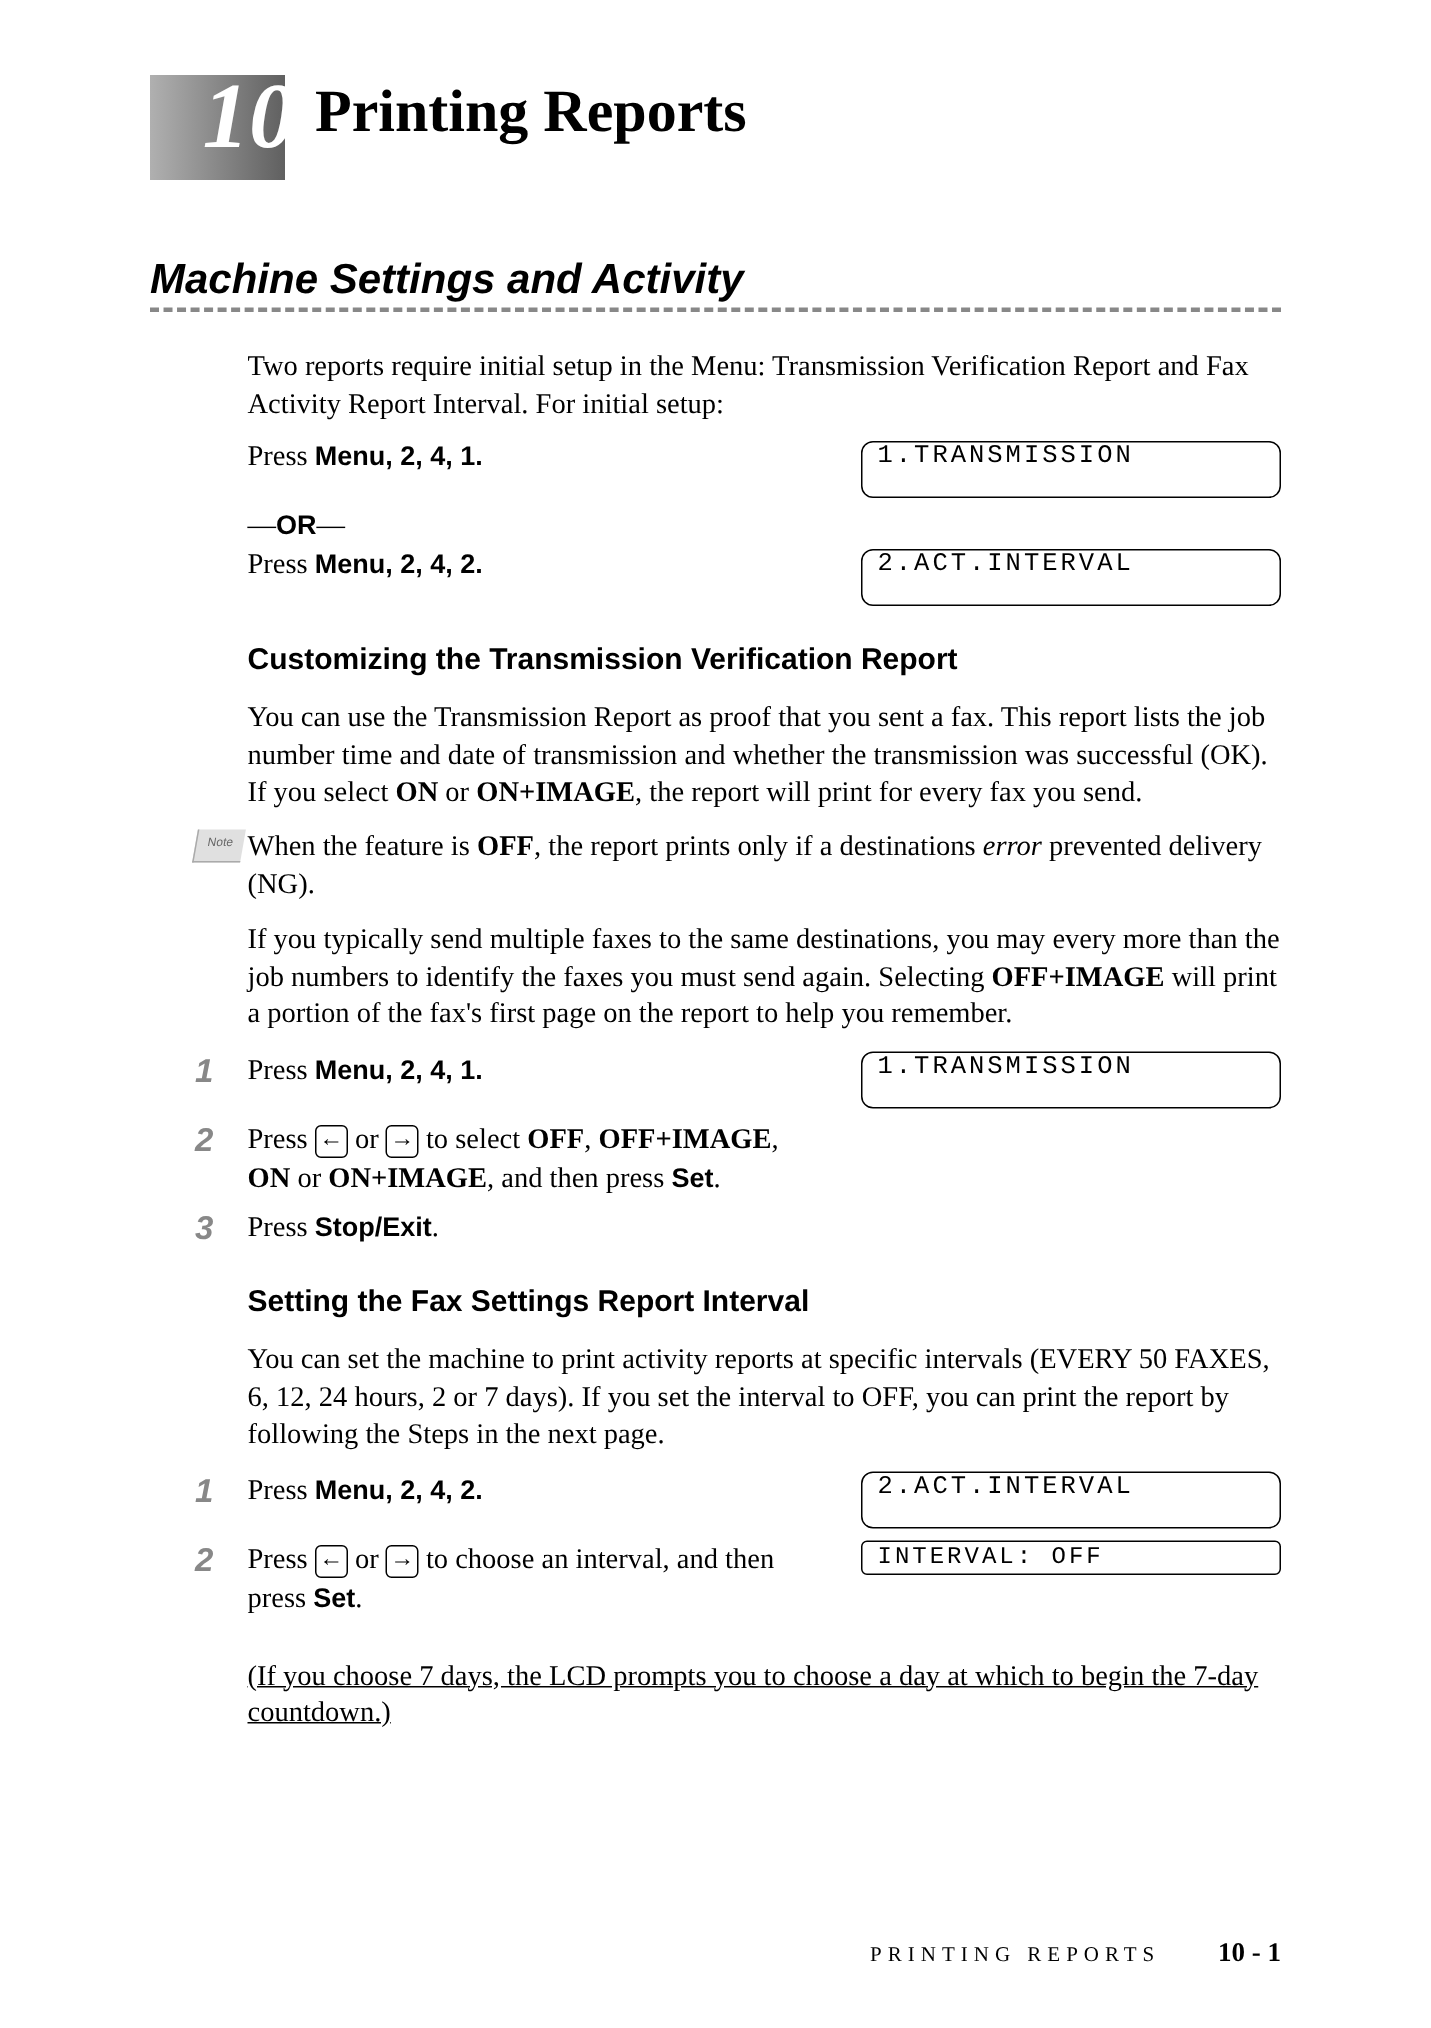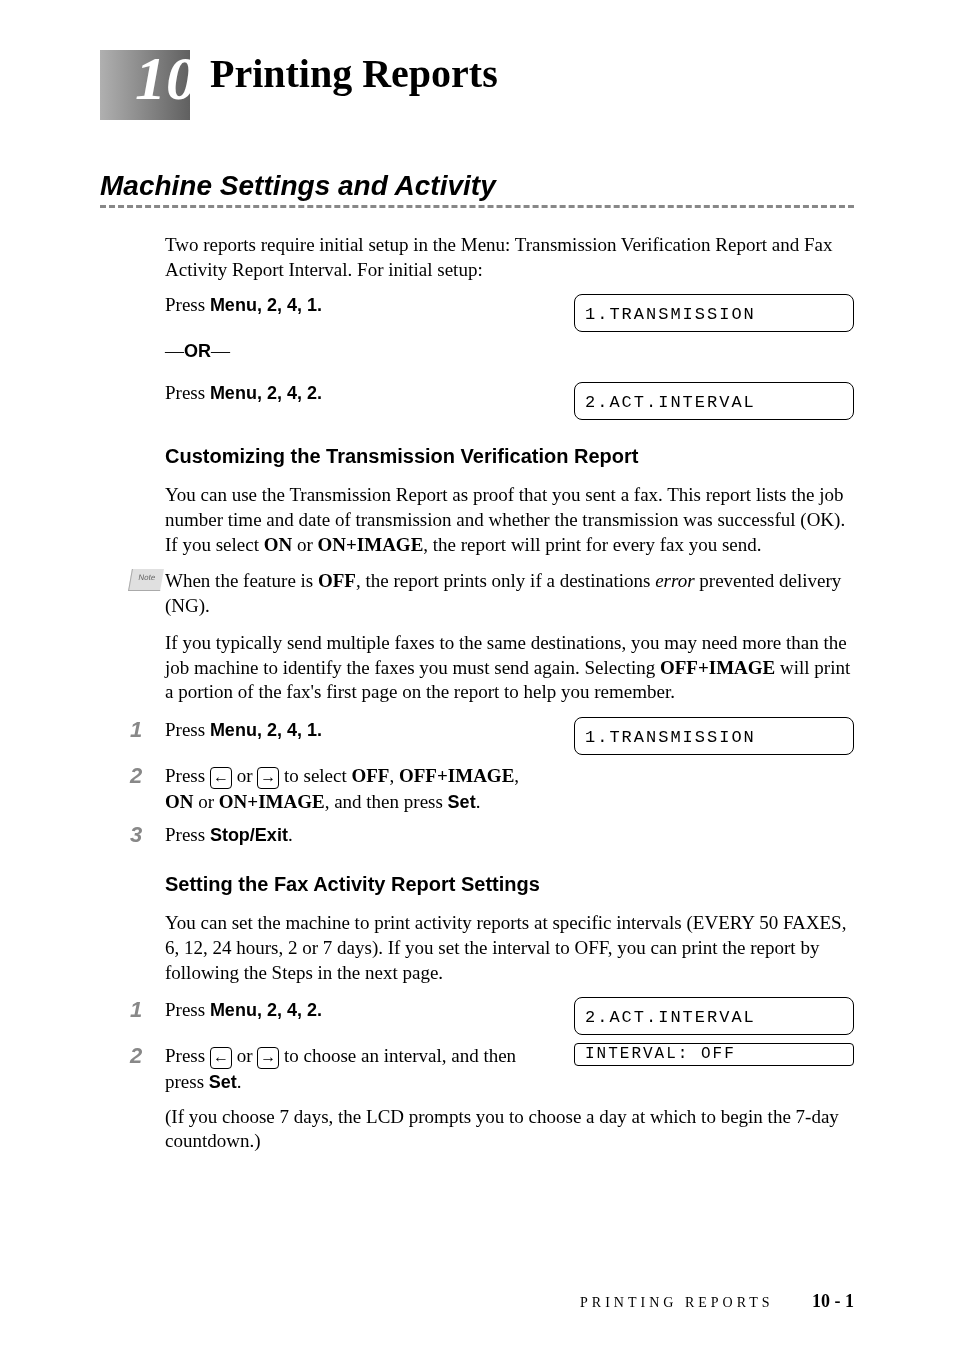--- a/index.html
+++ b/index.html
@@ -67,42 +67,42 @@
       display: flex;
       align-items: flex-start;
       justify-content: space-between;
     }
     .press-text {
       flex: 1;
     }
     .lcd-box {
       border: 1.5px solid #000;
       border-radius: 8px;
-      padding: 10px 10px;
+      padding: 0 10px;
       font-family: 'Courier New', monospace;
       font-size: 17px;
       letter-spacing: 2px;
       width: 280px;
       height: 38px;
       margin-left: auto;
     }
     .lcd-box-double {
       border: 1.5px solid #000;
       border-radius: 4px;
       padding: 0 10px;
       font-family: 'Courier New', monospace;
       font-size: 16px;
       letter-spacing: 2px;
       width: 280px;
       line-height: 1.3;
     }
     .or-text {
       margin-left: 65px;
       font-size: 19px;
-      margin-bottom: 20px;
+      margin-bottom: 4px;
     }
     .subsection {
       font-family: Arial, sans-serif;
       font-size: 20px;
       font-weight: bold;
       margin-left: 65px;
       margin-top: 25px;
       margin-bottom: 15px;
     }
     .note-icon {
@@ -229,21 +229,21 @@
 </div>
 
 <div class="note-container">
   <div class="note-icon">Note</div>
   <div class="body-text">
     <span>When the feature is </span><span class="bold-option">OFF</span><span>, the report prints only if a destinations </span><em>error</em><span> prevented delivery (NG).</span>
   </div>
 </div>
 
 <div class="body-text">
-  <span>If you typically send multiple faxes to the same destinations, you may need more than the job machine to identify the faxes you must send again. Selecting </span><span class="bold-option">OFF+IMAGE</span><span> will print a portion of the fax's first page on the report to help you remember.</span>
+  <span>If you typically send multiple faxes to the same destinations, you may every more than the job numbers to identify the faxes you must send again. Selecting </span><span class="bold-option">OFF+IMAGE</span><span> will print a portion of the fax's first page on the report to help you remember.</span>
 </div>
 
 <div class="step-line">
   <div class="step-number">1</div>
   <div class="step-content">
     <div class="step-text">
       <span>Press </span><b>Menu</b><b>, 2, 4, 1.</b>
     </div>
     <div class="lcd-box">1.TRANSMISSION</div>
   </div>
@@ -256,21 +256,21 @@
   </div>
 </div>
 
 <div class="step-line">
   <div class="step-number">3</div>
   <div class="step-text">
     <span>Press </span><b>Stop/Exit</b><span>.</span>
   </div>
 </div>
 
-<div class="subsection">Setting the Fax Activity Report Settings</div>
+<div class="subsection">Setting the Fax Settings Report Interval</div>
 
 <div class="body-text">You can set the machine to print activity reports at specific intervals (EVERY 50 FAXES, 6, 12, 24 hours, 2 or 7 days). If you set the interval to OFF, you can print the report by following the Steps in the next page.</div>
 
 <div class="step-line">
   <div class="step-number">1</div>
   <div class="step-content">
     <div class="step-text">
       <span>Press </span><b>Menu</b><b>, 2, 4, 2.</b>
     </div>
     <div class="lcd-container">
@@ -284,18 +284,18 @@
   <div class="step-content">
     <div class="step-text" style="max-width: 370px;">
       <span>Press </span><span class="arrow-key">←</span><span> or </span><span class="arrow-key">→</span><span> to choose an interval, and then press </span><b>Set</b><span>.</span>
     </div>
     <div class="lcd-box-double">
       <div>INTERVAL: OFF</div>
     </div>
   </div>
 </div>
 
-<div class="body-text" style="margin-top: 10px;">(If you choose 7 days, the LCD prompts you to choose a day at which to begin the 7-day countdown.)</div>
+<div class="body-text" style="margin-top: 27px; text-decoration: underline;">(If you choose 7 days, the LCD prompts you to choose a day at which to begin the 7-day countdown.)</div>
 
 <div class="footer">
   <span>PRINTING REPORTS</span>
   <span class="footer-page">10 - 1</span>
 </div>
 
 </body></html>

